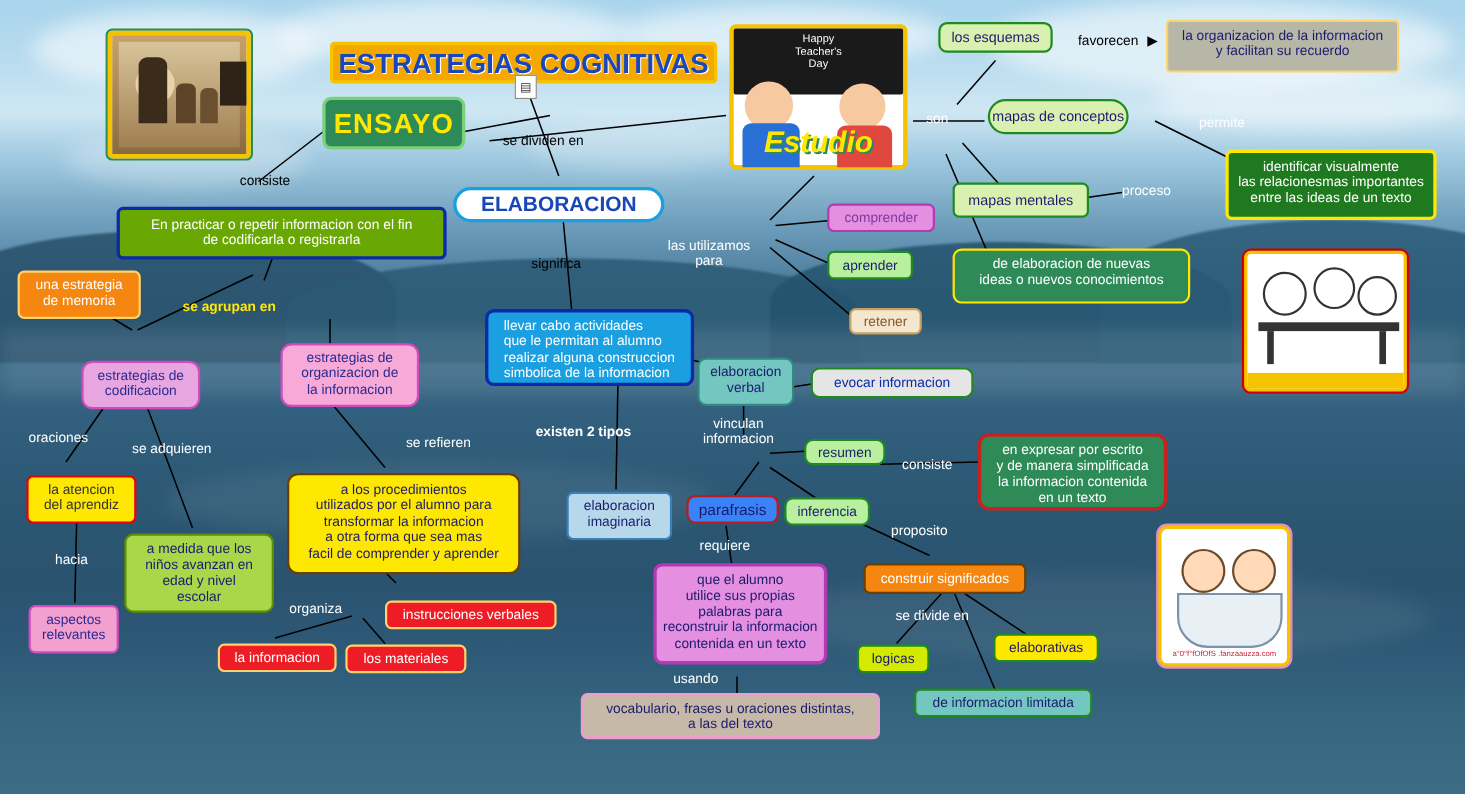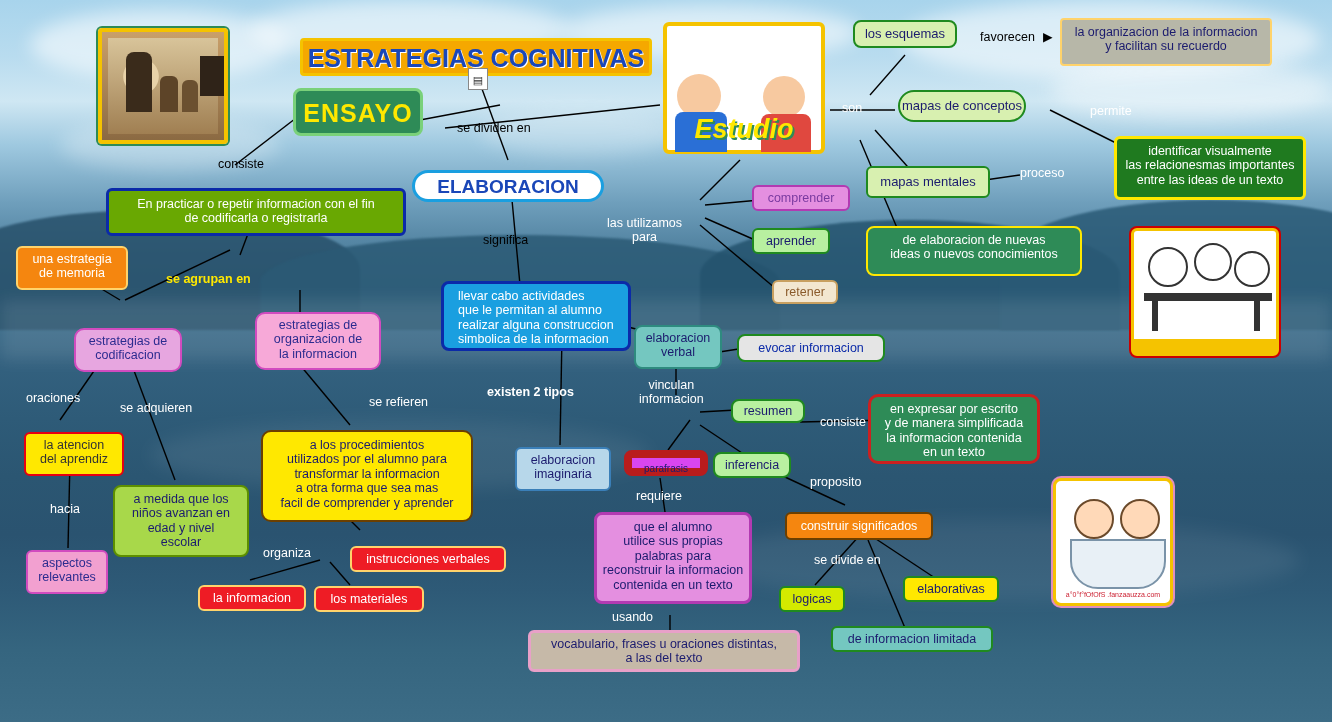--- a/index.html
+++ b/index.html
@@ -99,20 +99,21 @@
     radial-gradient(circle at 30% 40%, #e8d2a8 0 18%, rgba(0,0,0,0) 19%),
     linear-gradient(#d8c49a,#a07f52);">
     <div style="position:absolute;left:18px;top:14px;width:26px;height:60px;background:#3a2b1b;border-radius:8px 8px 0 0;"></div>
     <div style="position:absolute;left:52px;top:38px;width:18px;height:36px;background:#5d4428;border-radius:6px 6px 0 0;"></div>
     <div style="position:absolute;left:74px;top:42px;width:16px;height:32px;background:#6b5030;border-radius:6px 6px 0 0;"></div>
     <div style="position:absolute;left:92px;top:18px;width:24px;height:40px;background:#2f2318;"></div>
   </div>
 </div>
 
 <div class="node" style="left:663px;top:22px;width:162px;height:132px;background:#fff;border:4px solid #f5c300;border-radius:6px;">
+  <div style="position:absolute;left:0;top:0;right:0;height:56px;background:#1a1a1a;border-radius:2px;color:#fff;font-size:10px;padding-top:4px;">Happy<br>Teacher's<br>Day</div>
   <div style="position:absolute;left:10px;top:48px;width:44px;height:44px;border-radius:50%;background:#f7c9a0;"></div>
   <div style="position:absolute;left:96px;top:50px;width:42px;height:42px;border-radius:50%;background:#f7c9a0;"></div>
   <div style="position:absolute;left:8px;top:86px;width:52px;height:40px;background:#2a6fd6;border-radius:8px 8px 0 0;"></div>
   <div style="position:absolute;left:94px;top:88px;width:50px;height:38px;background:#e0483f;border-radius:8px 8px 0 0;"></div>
 </div>
 
 <div class="node" style="left:1131px;top:228px;width:148px;height:128px;background:#fff;border:3px solid #f5c300;border-radius:6px;box-shadow:0 0 0 2px #cc0000;">
   <div style="position:absolute;left:14px;top:16px;width:36px;height:36px;border-radius:50%;border:2px solid #333;"></div>
   <div style="position:absolute;left:60px;top:12px;width:34px;height:34px;border-radius:50%;border:2px solid #333;"></div>
   <div style="position:absolute;left:100px;top:20px;width:32px;height:32px;border-radius:50%;border:2px solid #333;"></div>
@@ -204,25 +205,25 @@
 
 <div class="node" style="left:634px;top:325px;width:88px;height:44px;background:#74c7c0;border:2px solid #2e8b7f;border-radius:8px;color:#1b1b6e;font-size:12.5px;padding:4px;">
   <span style="white-space:pre-line;">elaboracion
 verbal</span>
 </div>
 
 <div class="node" style="left:737px;top:334px;width:148px;height:28px;background:#e5e5e5;border:2px solid #1f8a1f;border-radius:8px;color:#0b2aa8;font-size:12.5px;line-height:24px;">evocar informacion</div>
 
 <div class="node" style="left:731px;top:399px;width:74px;height:24px;background:#b8f0a0;border:2px solid #1f8a1f;border-radius:8px;color:#1b1b6e;font-size:12.5px;line-height:20px;">resumen</div>
 
-<div class="node" style="left:624px;top:450px;width:84px;height:26px;background:#d946ef;border:8px solid #b91c1c;border-radius:8px;color:#1b1b6e;font-size:10px;line-height:22px;">parafrasis</div>
+<div class="node" style="left:624px;top:450px;width:84px;height:26px;background:#3b82f6;border:2px solid #b91c1c;border-radius:8px;color:#1b1b6e;font-size:14px;line-height:22px;">parafrasis</div>
 
 <div class="node" style="left:713px;top:452px;width:78px;height:26px;background:#b8f0a0;border:2px solid #1f8a1f;border-radius:8px;color:#1b1b6e;font-size:12.5px;line-height:22px;">inferencia</div>
 
-<div class="node" style="left:868px;top:394px;width:172px;height:70px;background:#2e8b57;border:3px solid #cc2020;border-radius:10px;color:#fff;font-size:12.5px;padding:5px;">
+<div class="node" style="left:889px;top:394px;width:172px;height:70px;background:#2e8b57;border:3px solid #cc2020;border-radius:10px;color:#fff;font-size:12.5px;padding:5px;">
   <span style="white-space:pre-line;">en expresar por escrito
 y de manera simplificada
 la informacion contenida
 en un texto</span>
 </div>
 
 <div class="node" style="left:594px;top:512px;width:158px;height:92px;background:#e48fe0;border:3px solid #b23ab2;border-radius:8px;color:#1b1b6e;font-size:12.5px;padding:5px;">
   <span style="white-space:pre-line;">que el alumno
 utilice sus propias
 palabras para

